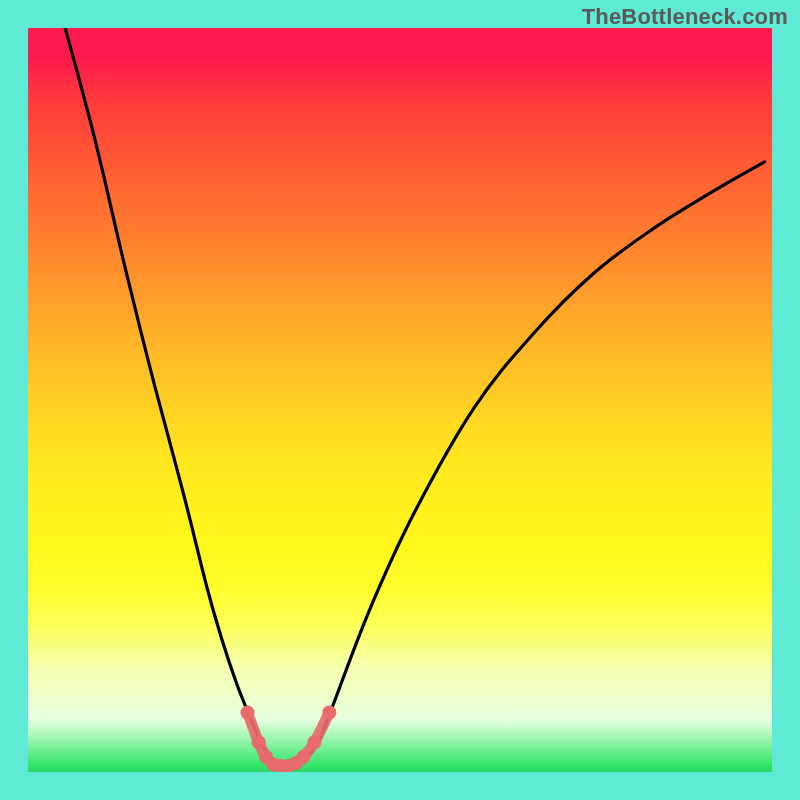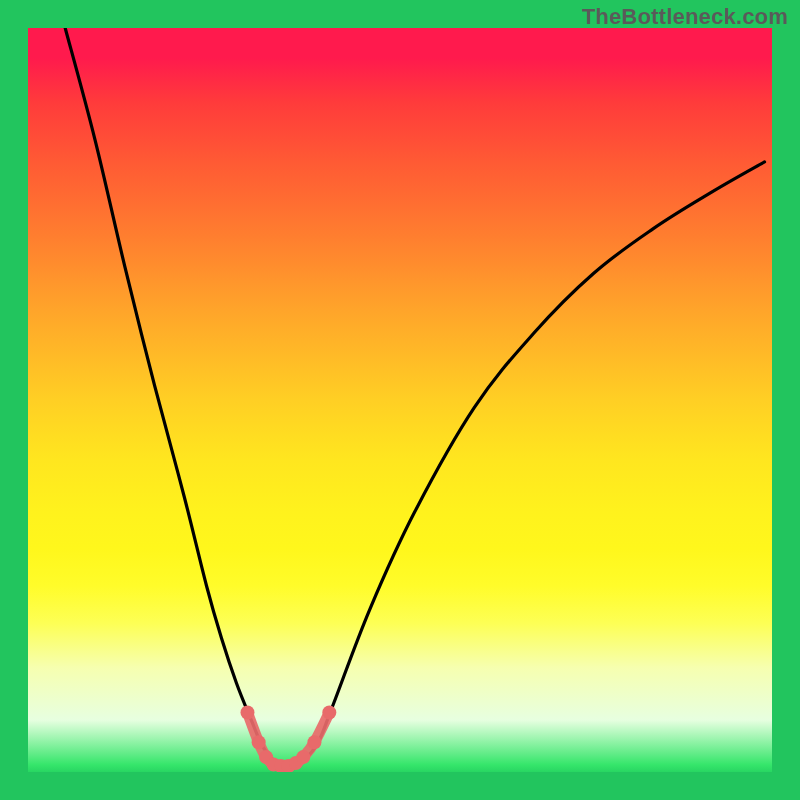--- a/index.html
+++ b/index.html
@@ -7,21 +7,21 @@
     padding: 0;
     width: 800px;
     height: 800px;
     background: #000;
     font-family: Arial, Helvetica, sans-serif;
     overflow: hidden;
   }
   .frame {
     position: absolute;
     inset: 0;
-    background: #22c55e;
+    background: #5eead4;
     padding-left: 10px;
   }
   .plot-area {
     position: absolute;
     left: 28px;
     top: 28px;
     width: 744px;
     height: 744px;
     overflow: hidden;
   }

